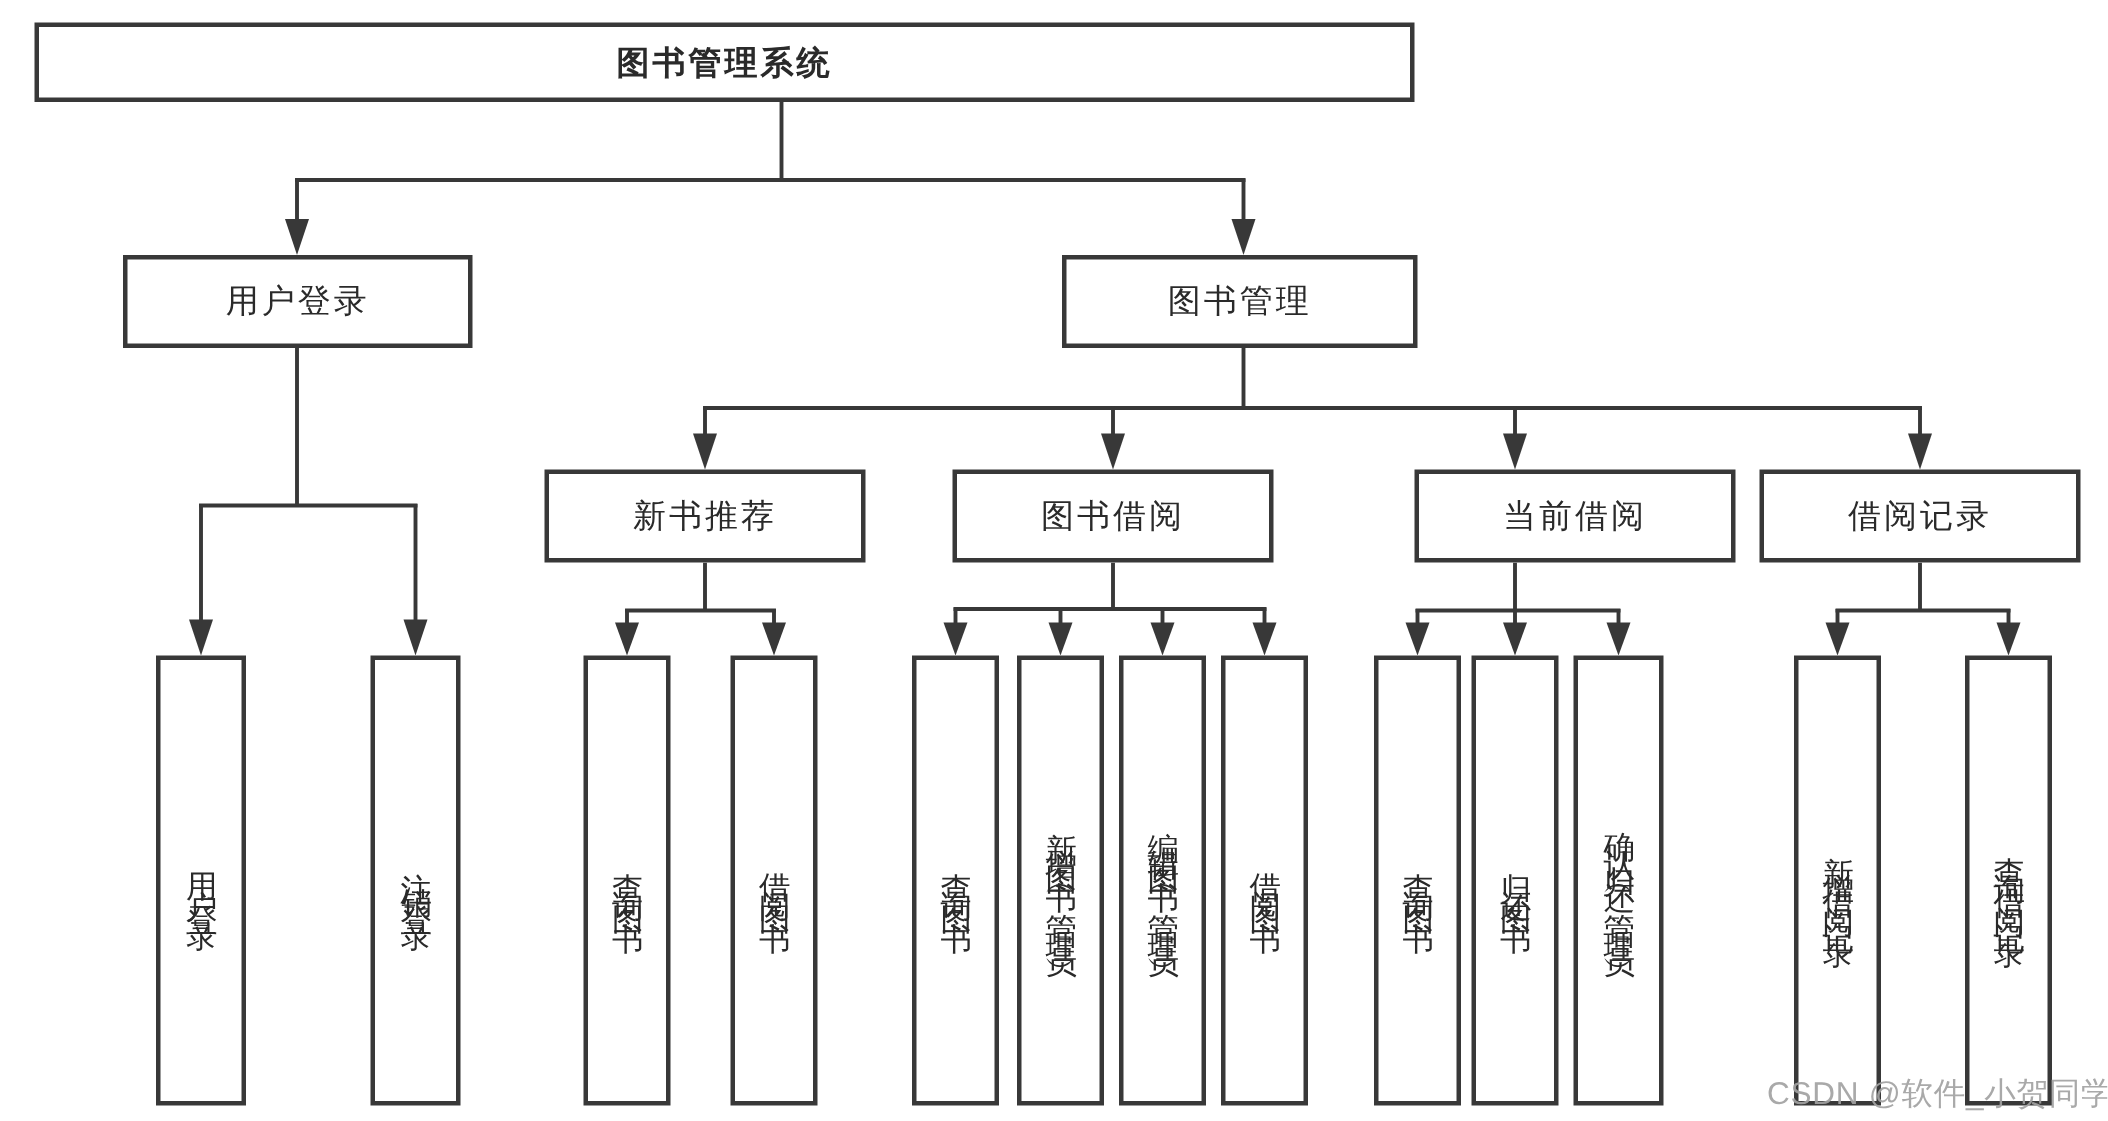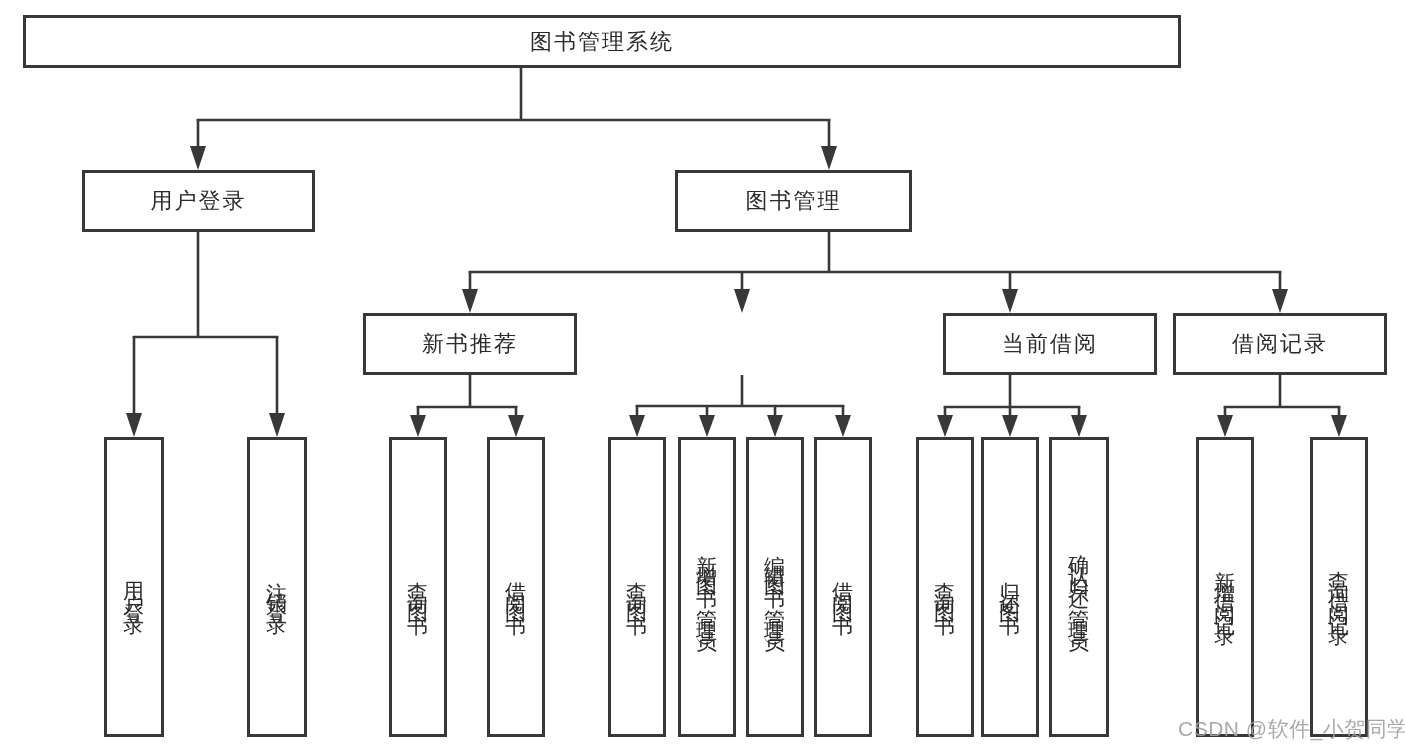--- a/index.html
+++ b/index.html
@@ -130,34 +130,37 @@
     <g>
       <line x1="1280" y1="375" x2="1280" y2="408"></line>
       <line x1="1223.7" y1="407" x2="1340.3" y2="407"></line>
       <line x1="1225" y1="406" x2="1225" y2="418"></line>
       <polygon points="1217,415 1233,415 1225,437"></polygon>
       <line x1="1339" y1="406" x2="1339" y2="418"></line>
       <polygon points="1331,415 1347,415 1339,437"></polygon>
     </g>
   </svg>
 
-  <div class="node h" style="left:23px; top:15px; width:1158px; height:53px;">
+  <div class="node h" style="left:23px; top:15px; width:920px; height:53px;font-weight:bold;">
     <span class="label">图书管理系统</span>
   </div>
 
   <div class="node h" style="left:82px; top:170px; width:233px; height:62px;">
     <span class="label">用户登录</span>
   </div>
-  <div class="node h" style="left:675px; top:170px; width:237px; height:62px;">
+  <div class="node h" style="left:708px; top:170px; width:237px; height:62px;">
     <span class="label">图书管理</span>
   </div>
 
   <div class="node h" style="left:363px; top:313px; width:214px; height:62px;">
     <span class="label">新书推荐</span>
   </div>
+  <div class="node h" style="left:635px; top:313px; width:214px; height:62px;">
+    <span class="label">图书借阅</span>
+  </div>
   <div class="node h" style="left:903px; top:313px; width:214px; height:62px;margin-left:40px;">
     <span class="label">当前借阅</span>
   </div>
   <div class="node h" style="left:1173px; top:313px; width:214px; height:62px;text-align:center;">
     <span class="label">借阅记录</span>
   </div>
 
   <div class="node v" style="left:104px; top:437px; width:60px; height:300px;">
     <span class="label">用户登录</span>
   </div>

